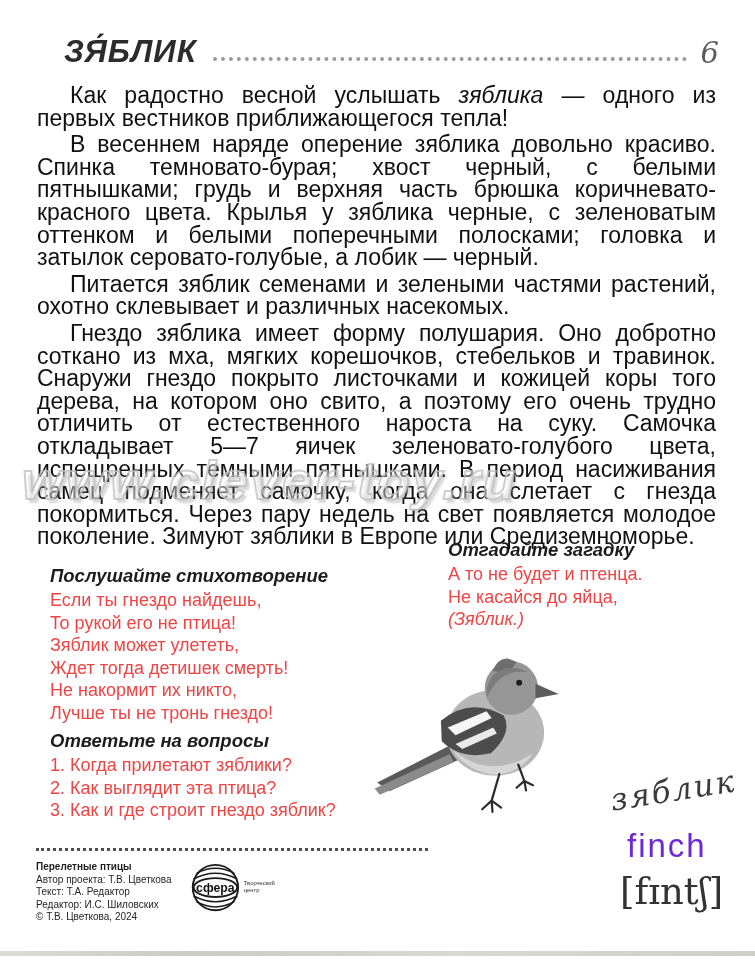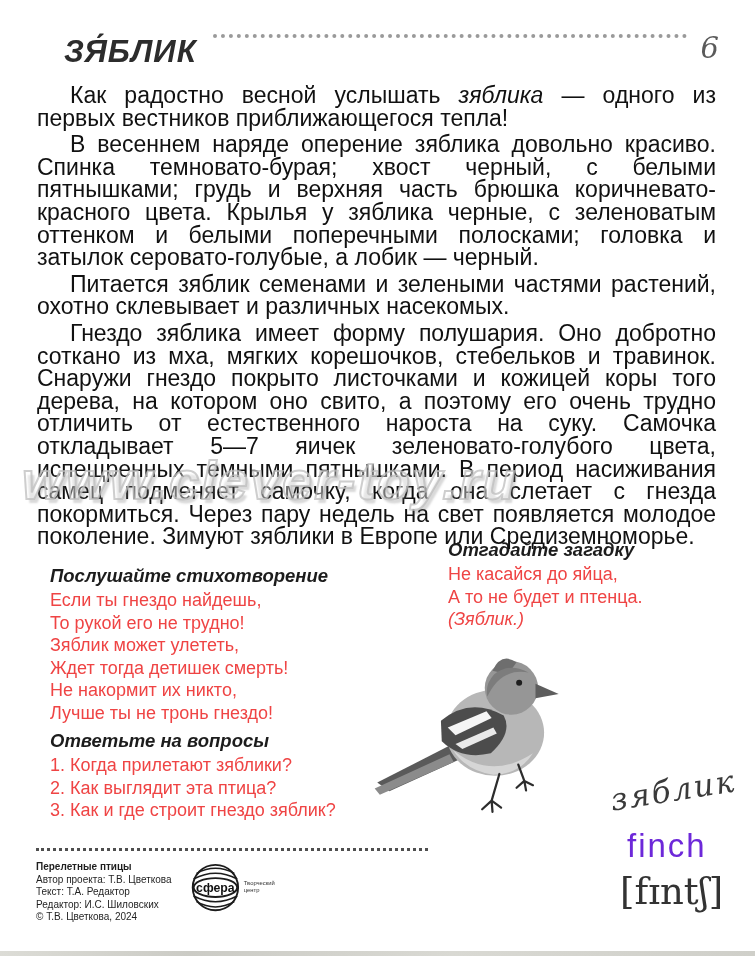--- a/index.html
+++ b/index.html
@@ -2,21 +2,21 @@
 <html lang="ru"><head>
 <meta charset="utf-8">
 <style>
   html,body { margin:0; padding:0; background:#ffffff; }
   .page {
     position:relative; width:755px; height:960px; background:#ffffff;
     font-family:"Liberation Sans", sans-serif; color:#151515; overflow:hidden;
   }
 
   
-  .header { position:absolute; left:64px; right:30px; top:34px; display:flex; align-items:flex-start; }
+  .header { position:absolute; left:64px; right:30px; top:34px; display:flex; align-items:flex-end; }
   .title { font-size:31px; font-weight:bold; font-style:italic; letter-spacing:1px; color:#2c2c2c; white-space:nowrap; }
   .leader { flex:1; border-bottom:4px dotted #9a9a9a; margin:0 14px 9px 16px; height:0; }
   .page-num { font-family:"DejaVu Serif", serif; font-style:italic; font-size:29px; color:#5a5a5a; padding-right:6px; line-height:1; padding-bottom:2px; }
 
   
   .body-text { position:absolute; left:37px; top:84px; width:679px; font-size:23px; line-height:22.6px; text-align:justify; color:#111; z-index:2; }
   .body-text p { margin:0 0 4px 0; text-indent:33px; }
   .body-text em { font-style:italic; }
 
   
@@ -76,31 +76,31 @@
     <p>В весеннем наряде оперение зяблика довольно красиво. Спинка темновато-бурая; хвост черный, с белыми пятнышками; грудь и верхняя часть брюшка коричневато-красного цвета. Крылья у зяблика черные, с зеленоватым оттенком и белыми поперечными полосками; головка и затылок серовато-голубые, а лобик — черный.</p>
     <p>Питается зяблик семенами и зелеными частями растений, охотно склевывает и различных насекомых.</p>
     <p>Гнездо зяблика имеет форму полушария. Оно добротно соткано из мха, мягких корешочков, стебельков и травинок. Снаружи гнездо покрыто листочками и кожицей коры того дерева, на котором оно свито, а поэтому его очень трудно отличить от естественного нароста на суку. Самочка откладывает 5—7 яичек зеленовато-голубого цвета, испещренных темными пятнышками. В период насиживания самец подменяет самочку, когда она слетает с гнезда покормиться. Через пару недель на свет появляется молодое поколение. Зимуют зяблики в Европе или Средиземноморье.</p>
   </div>
 
   <div class="watermark">www.clever-toy.ru</div>
 
   <div class="poem">
     <div class="section-heading">Послушайте стихотворение</div>
     <div class="line">Если ты гнездо найдешь,</div>
-    <div class="line">То рукой его не трудно!</div>
+    <div class="line">То рукой его не птица!</div>
     <div class="line">Зяблик может улететь,</div>
     <div class="line">Ждет тогда детишек смерть!</div>
     <div class="line">Не накормит их никто,</div>
     <div class="line">Лучше ты не тронь гнездо!</div>
   </div>
 
   <div class="riddle">
     <div class="section-heading">Отгадайте загадку</div>
+    <div class="line">А то не будет и птенца.</div>
     <div class="line">Не касайся до яйца,</div>
-    <div class="line">А то не будет и птенца.</div>
     <div class="line answer">(Зяблик.)</div>
   </div>
 
   <div class="questions">
     <div class="section-heading">Ответьте на вопросы</div>
     <div class="line">1.  Когда прилетают зяблики?</div>
     <div class="line">2.  Как выглядит эта птица?</div>
     <div class="line">3.  Как и где строит гнездо зяблик?</div>
   </div>
 

